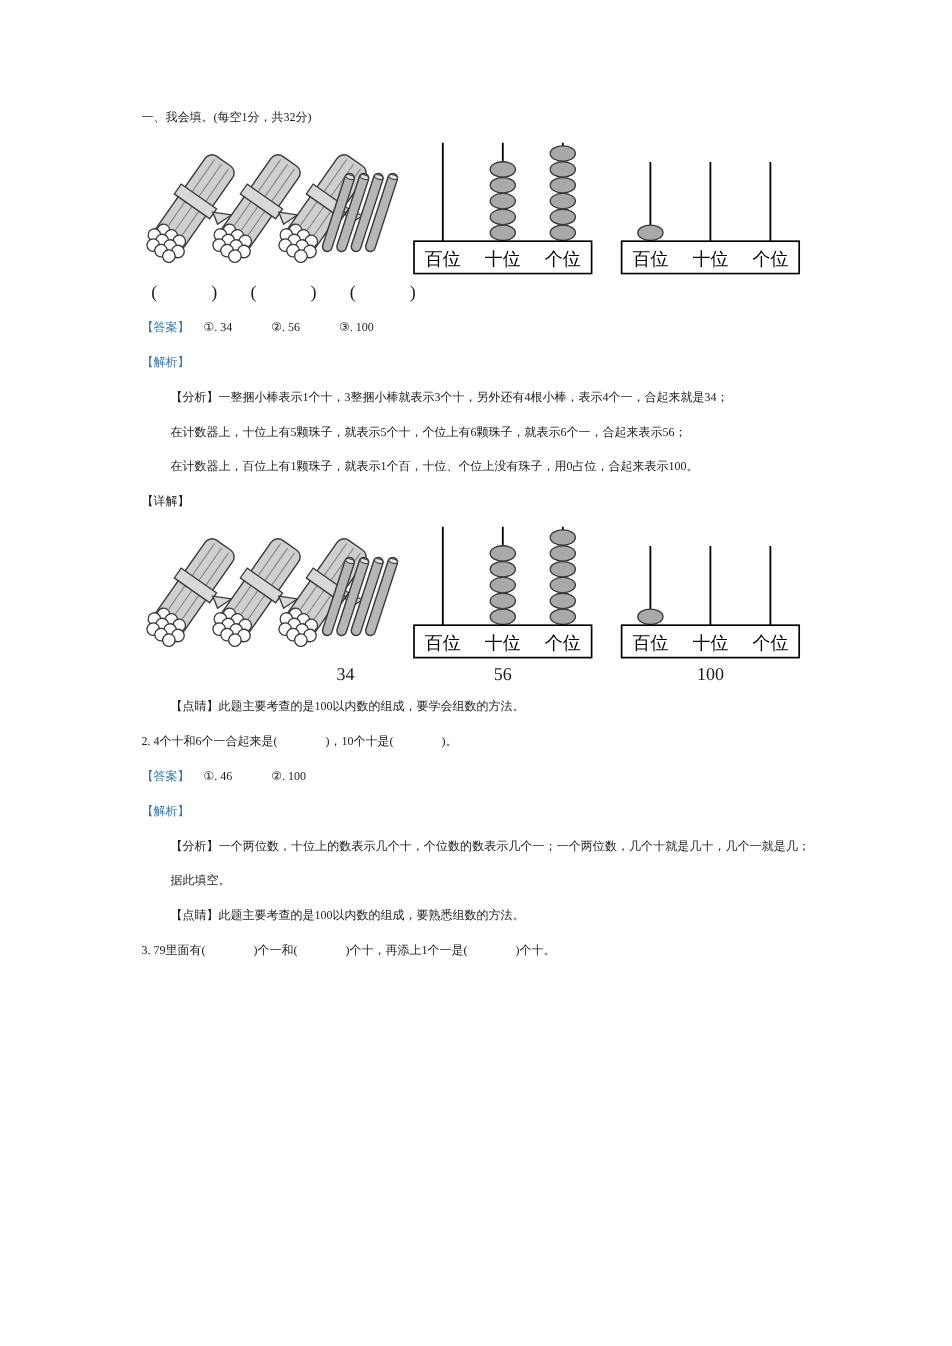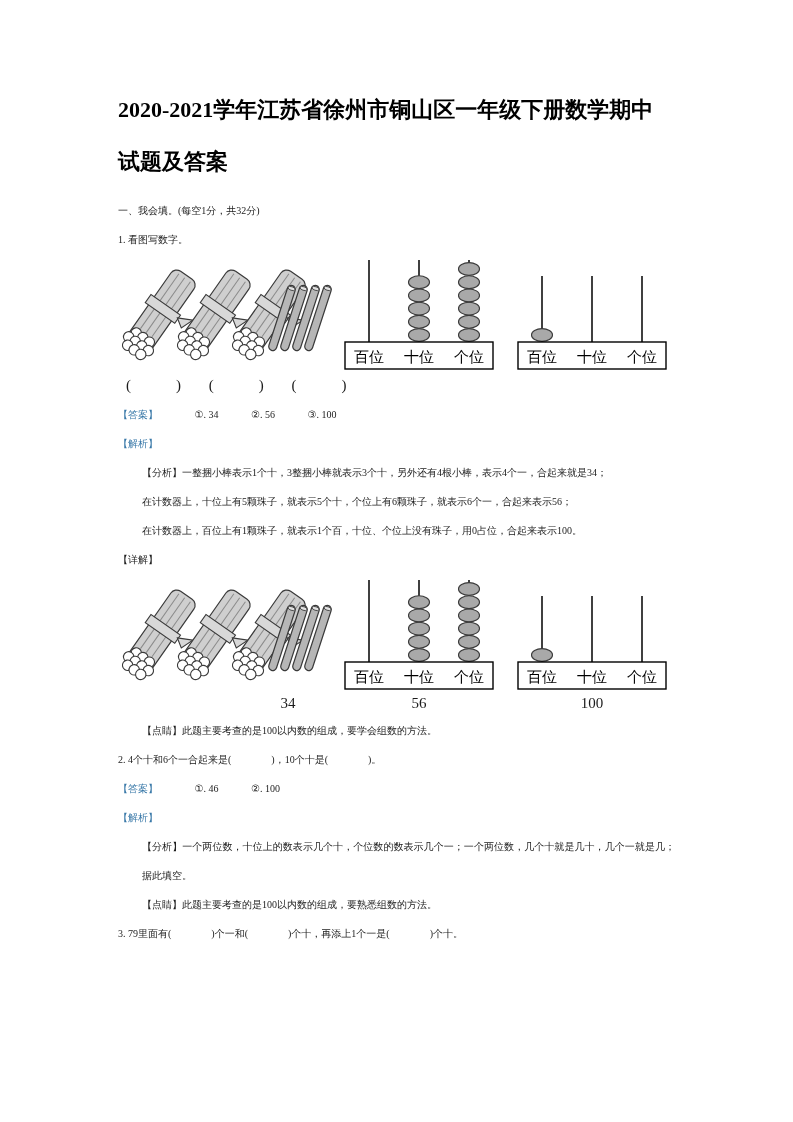--- a/index.html
+++ b/index.html
@@ -5,36 +5,34 @@
   html,body{margin:0;padding:0;background:#ffffff;}
   .page{
     position:relative;width:793px;height:1122px;box-sizing:border-box;
     padding:84px 118px 30px 118px;background:#fff;overflow:hidden;
     font-family:"Liberation Serif","DejaVu Serif",serif;color:#1c1c1c;
   }
   h1.title{font-size:22px;font-weight:bold;line-height:52px;margin:0 0 8px 0;color:#000;}
   .line{font-size:10px;line-height:29px;margin:0;}
   .just{text-align:justify;margin-left:24px;}
   .blue{color:#3878a8;}
-  .ans-label{margin-right:34px;}
+  .ans-label{margin-right:9px;}
   .ans-item{display:inline-block;margin-right:30px;text-align:right;}
   .figure{margin:4px 0 2px 0;}
   .parens-row{font-size:15px;line-height:26px;margin:2px 0 2px 8px;}
   .paren{display:inline-block;margin-right:24px;white-space:pre;}
   svg{display:block;}
 </style>
 </head>
 <body>
 
 <div class="page">
 
-  <h1 class="title">2020-2021学年江苏省徐州市铜山区一年级下册数学期中试题及答案</h1>
 
   <p class="line">一、我会填。(每空1分，共32分)</p>
-  <p class="line">1. 看图写数字。</p>
 
   <div class="figure">
     <svg id="fig1" width="557" height="112" viewBox="0 0 557 112">
         <g transform="translate(42,55) rotate(35)">
           <rect x="-14" y="-46" width="28" height="88" rx="7" fill="#cfcfcf" stroke="#3a3a3a" stroke-width="1.2"></rect>
           <line x1="-7" y1="-43" x2="-7" y2="24" stroke="#8a8a8a" stroke-width="1"></line>
           <line x1="0" y1="-43" x2="0" y2="24" stroke="#8a8a8a" stroke-width="1"></line>
           <line x1="7" y1="-43" x2="7" y2="24" stroke="#8a8a8a" stroke-width="1"></line>
           <rect x="-18" y="-10" width="36" height="10" fill="#d8d8d8" stroke="#3a3a3a" stroke-width="1.1"></rect>
           <path d="M 17 -6 l 14 -7 l -5 13 z" fill="#d8d8d8" stroke="#3a3a3a" stroke-width="1.1"></path>

